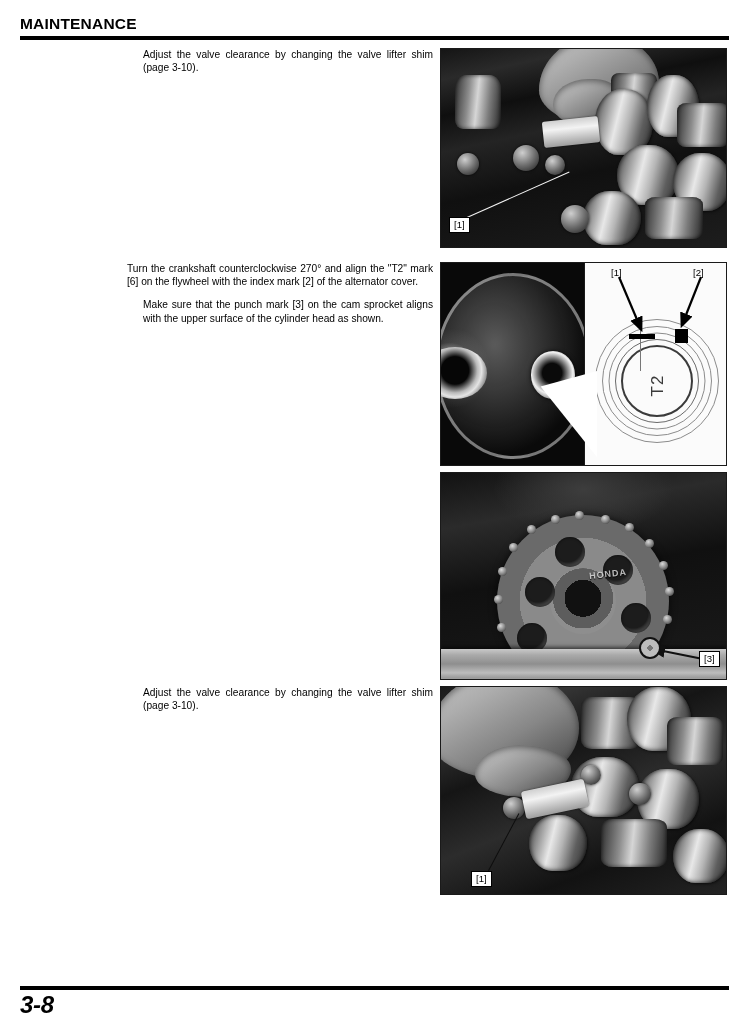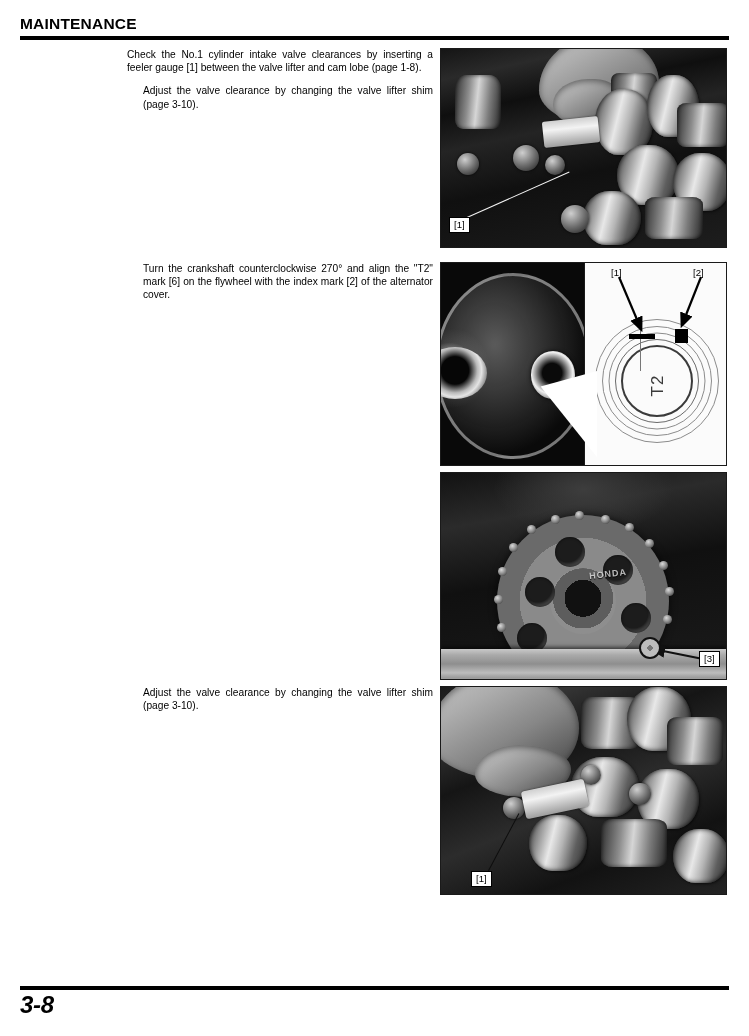--- a/index.html
+++ b/index.html
@@ -340,26 +340,26 @@
 </style>
 </head>
 <body>
 
 <div id="header-area">
   <div id="page-header-title">MAINTENANCE</div>
   <div id="header-rule"></div>
 </div>
 
 <div class="text-block" id="text-block-1">
-  <p>Check the No.1 cylinder intake valve clearances by inserting a feeler gauge [1] between the valve lifter and cam lobe (page 1-8).</p>
   <p>Adjust the valve clearance by changing the valve lifter shim (page 3-10).</p>
 </div>
 
 <div class="text-block" id="text-block-2">
   <p>Turn the crankshaft counterclockwise 270° and align the "T2" mark [6] on the flywheel with the index mark [2] of the alternator cover.</p>
+  <p>Make sure that the punch mark [3] on the cam sprocket aligns with the upper surface of the cylinder head as shown.</p>
 </div>
 
 <div class="text-block" id="text-block-3">
   <p>Adjust the valve clearance by changing the valve lifter shim (page 3-10).</p>
 </div>
 
 <div class="figure" id="figure-1">
   <div class="photo" id="photo-1">
 
     <div class="hand" style="left:98px; top:-14px; width:120px; height:92px;"></div>

